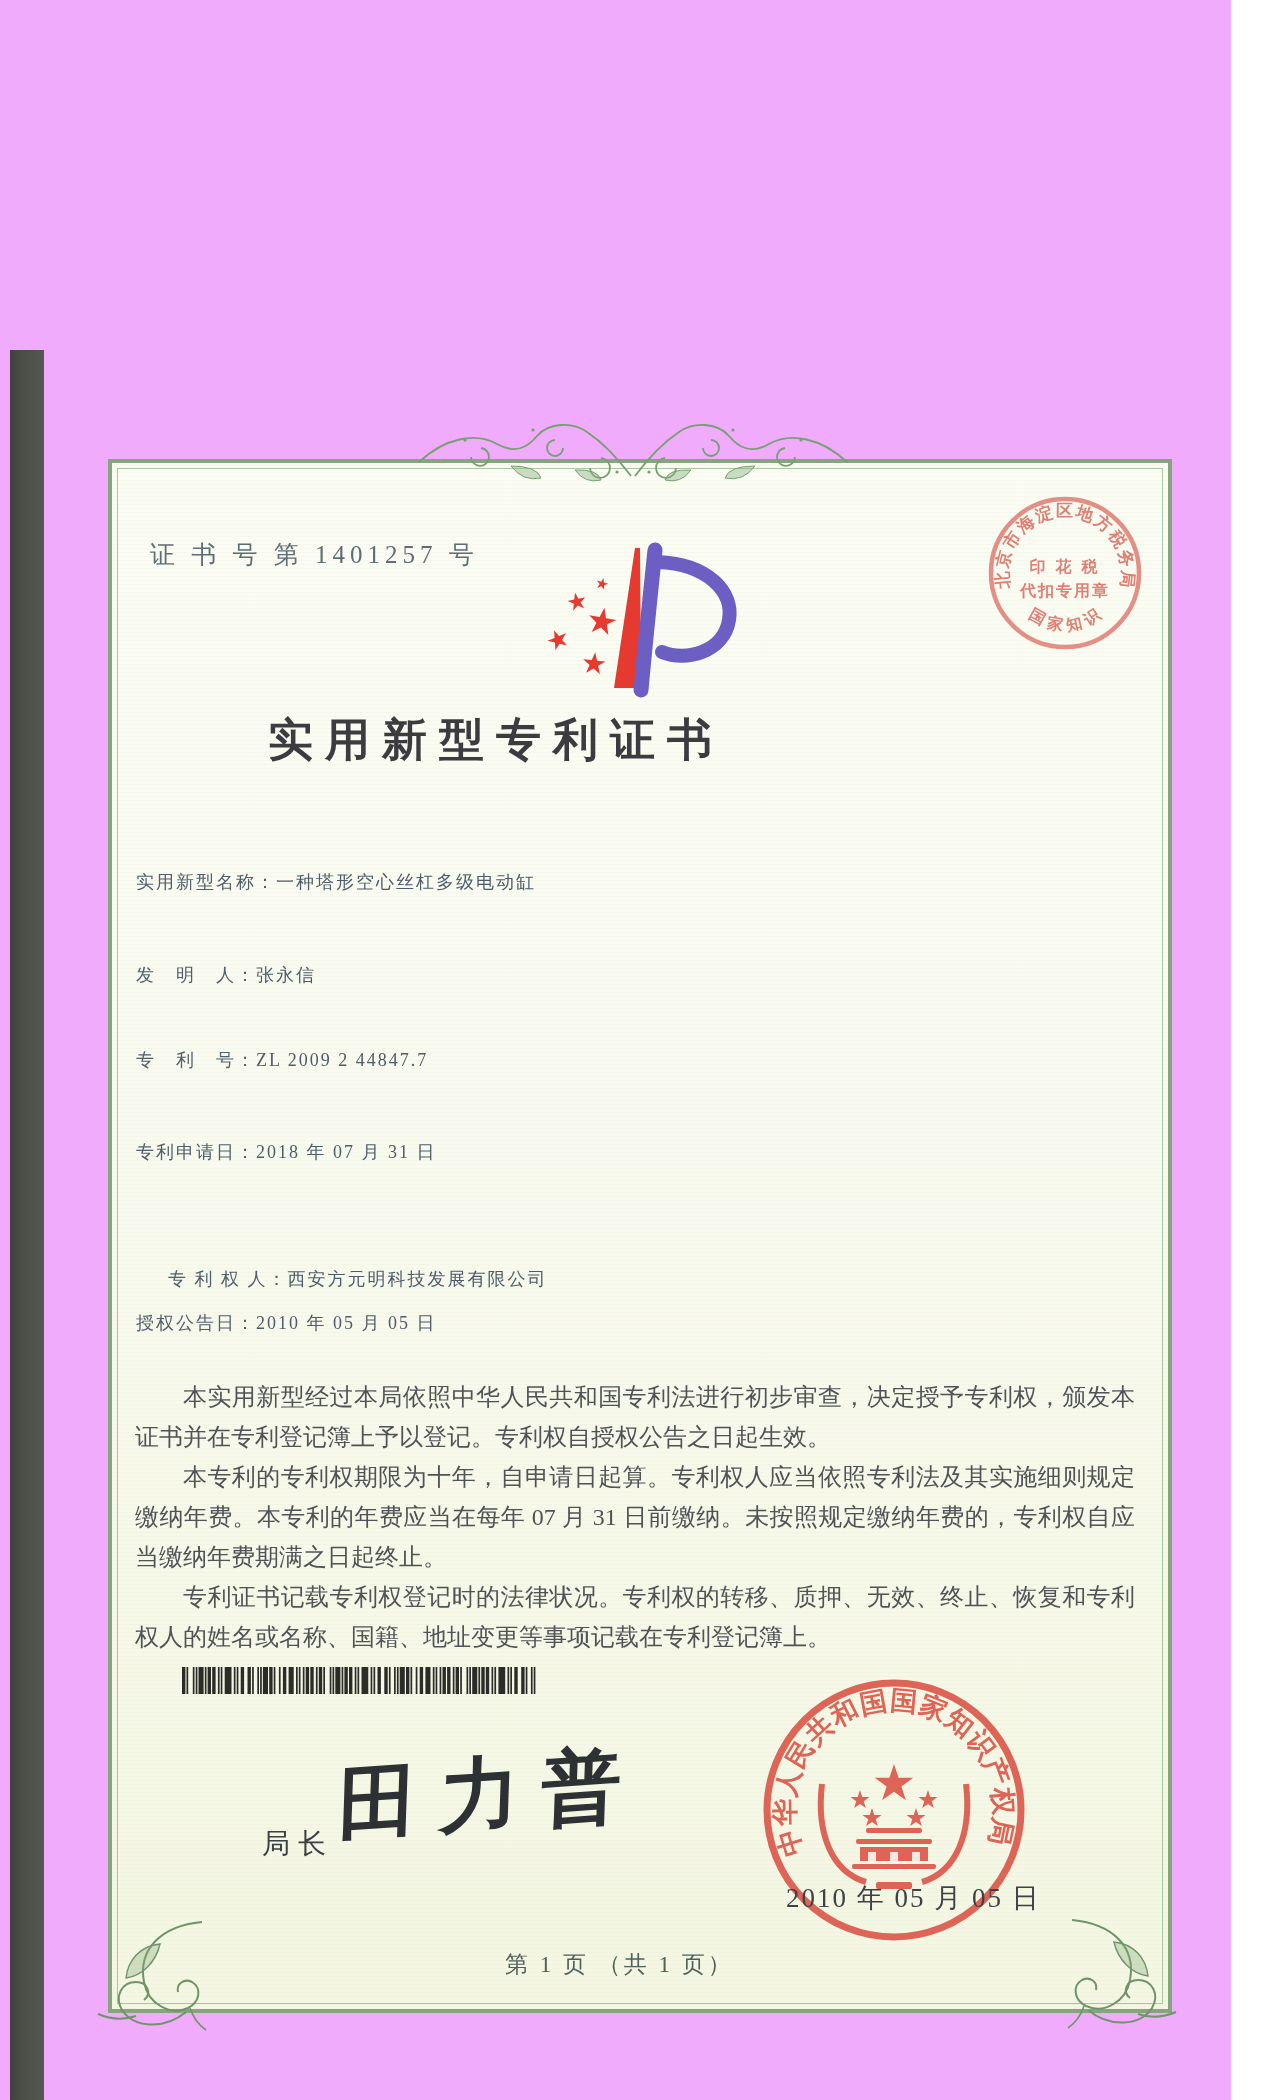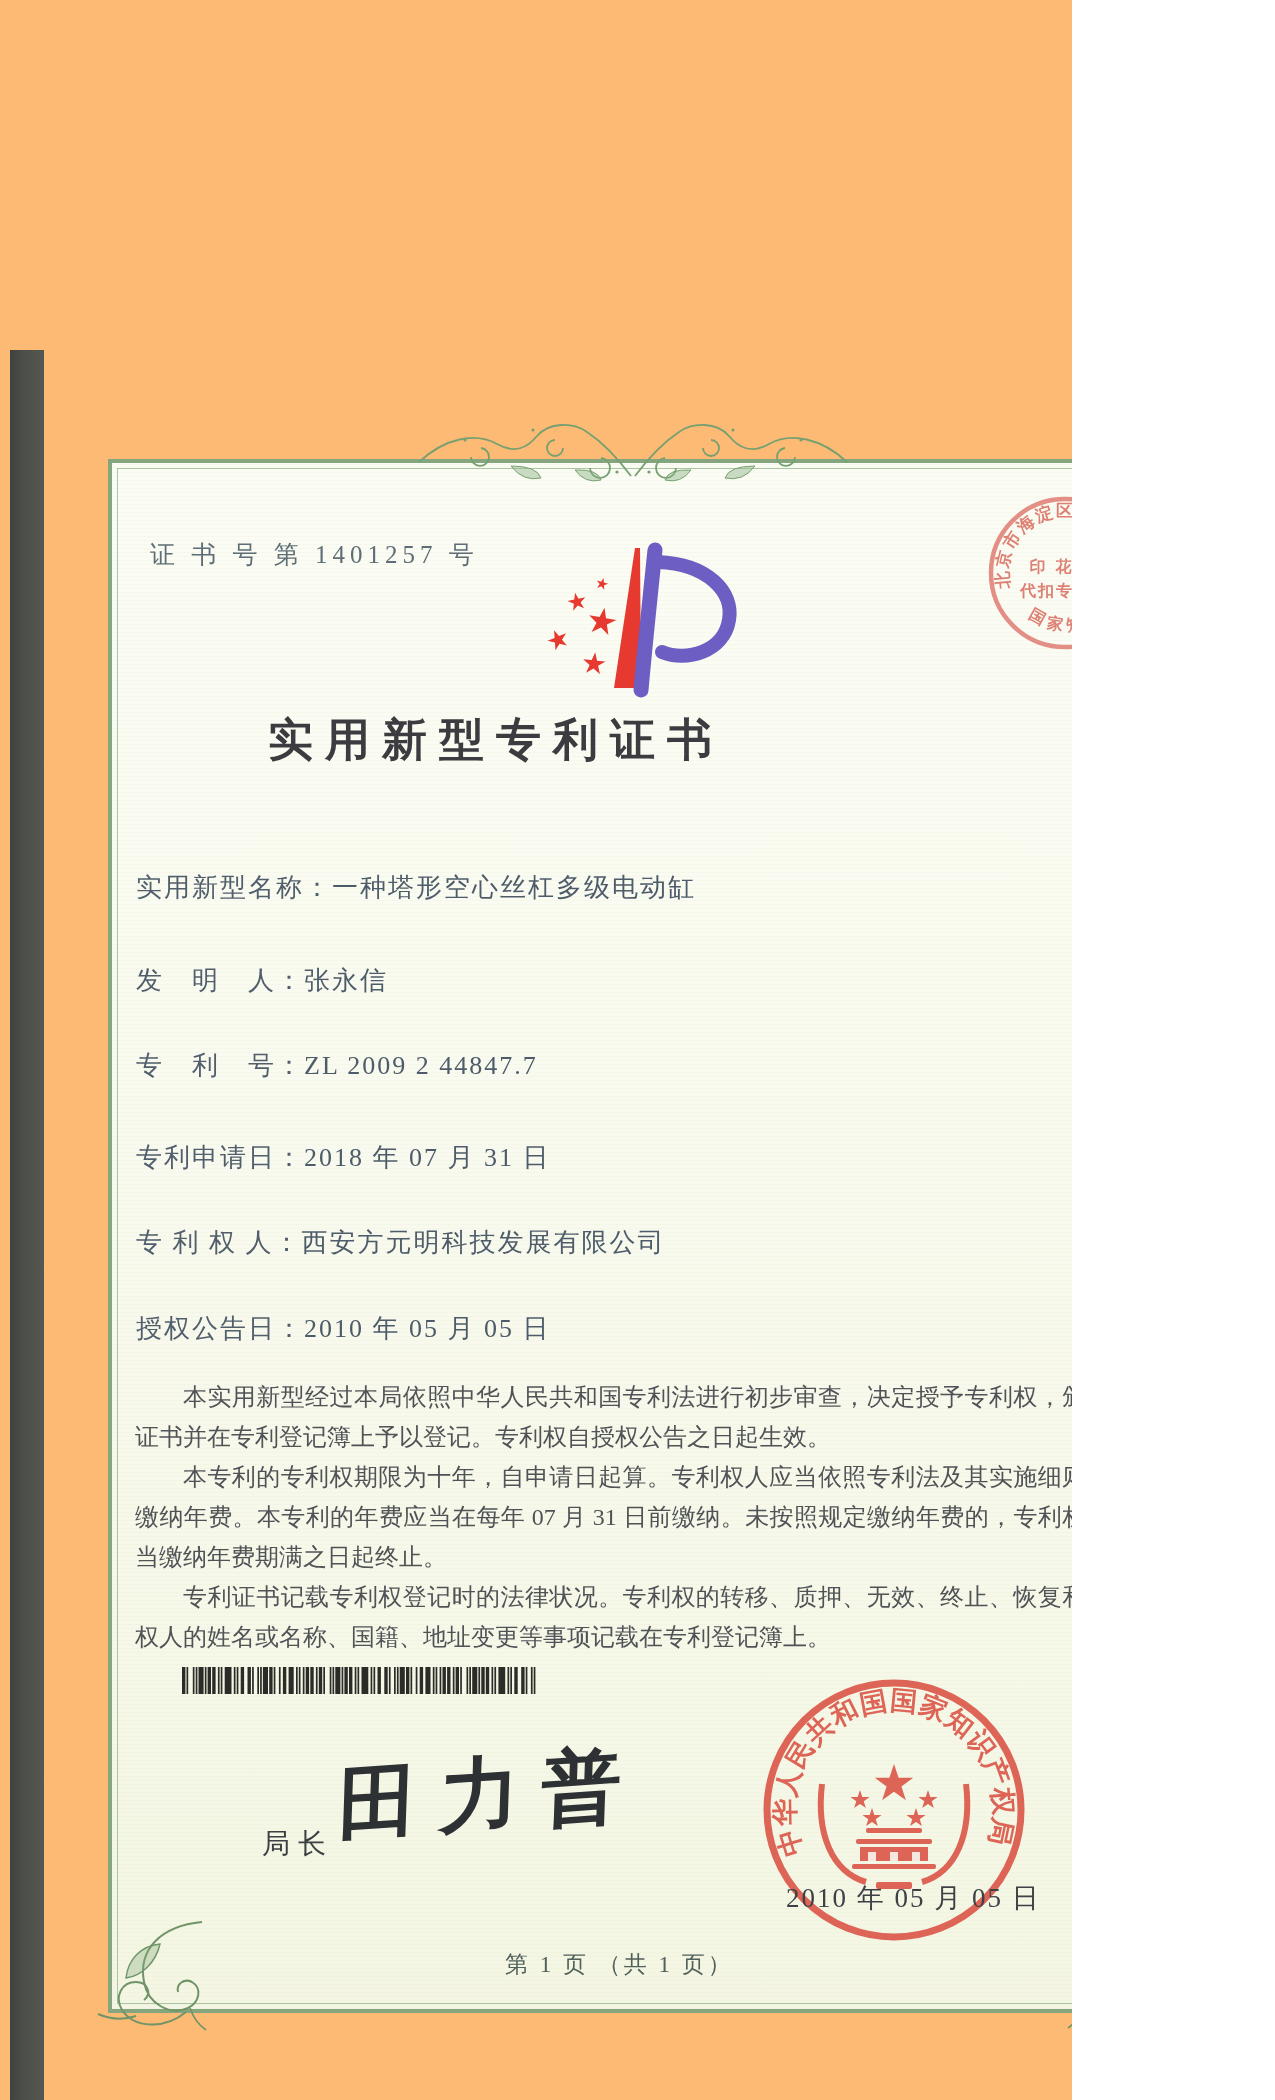--- a/index.html
+++ b/index.html
@@ -1,41 +1,41 @@
 <!DOCTYPE html>
 <html><head>
 <meta charset="utf-8">
 <style>
   html,body{margin:0;padding:0;}
   body{background:#ffffff;font-family:"Liberation Serif","DejaVu Serif",serif;}
-  .scan{position:relative;width:1072px;height:2100px;background:#fdba74;overflow:hidden;}
+  .scan{position:relative;width:1231px;height:2100px;background:#f0abfc;overflow:hidden;}
 
   
   .scan-strip{position:absolute;left:10px;top:350px;width:34px;height:1750px;
     background:linear-gradient(90deg,#3e413d 0%,#4c4f49 40%,#55584f 100%);}
 
   
   .frame{position:absolute;left:108px;top:459px;width:1056px;height:1546px;
     border:4px solid #84a57d;
     background:
       repeating-linear-gradient(0deg, rgba(170,190,130,0.055) 0 1px, rgba(0,0,0,0) 1px 4px),
       linear-gradient(180deg,#fbfcf4 0%,#f9faef 45%,#f4f6e3 100%);}
   .frame-inner{position:absolute;inset:5px;border:1px solid #a9c5a1;}
 
   .abs{position:absolute;}
 
   .cert-no{left:150px;top:538px;font-size:25px;letter-spacing:5px;color:#5f6e76;}
 
   .title{left:268px;top:710px;font-size:45px;letter-spacing:12px;color:#3c3c40;font-weight:600;white-space:nowrap;}
 
-  .field{left:136px;font-size:26px;color:#55626e;letter-spacing:2px;white-space:nowrap;}
+  .field{left:136px;font-size:18px;color:#55626e;letter-spacing:2px;white-space:nowrap;}
   .field .lab{color:#515e6b;}
   .field .val{color:#4e5c6a;}
   .f0{top:870px;} .f1{top:963px;} .f2{top:1048px;}
-  .f3{top:1140px;} .f4{top:1225px;} .f5{top:1311px;}
+  .f3{top:1140px;} .f4{top:1267px;margin-left:32px;} .f5{top:1311px;}
 
   .body-text{left:135px;top:1377px;width:1000px;font-size:24px;line-height:40px;
     color:#4f5356;text-align:justify;font-family:Liberation Serif, serif;}
   .body-text p{margin:0;text-indent:2em;}
 
   .barcode{left:180px;top:1667px;width:360px;height:27px;}
 
   .sig-label{left:262px;top:1796px;font-size:28px;letter-spacing:8px;color:#3b4043;margin-top:29px;}
   .sig-name{left:338px;top:1752px;font-size:80px;letter-spacing:22px;color:#2d3134;
     font-weight:600;transform:rotate(-4deg) skewX(-6deg);transform-origin:left center;white-space:nowrap;}

